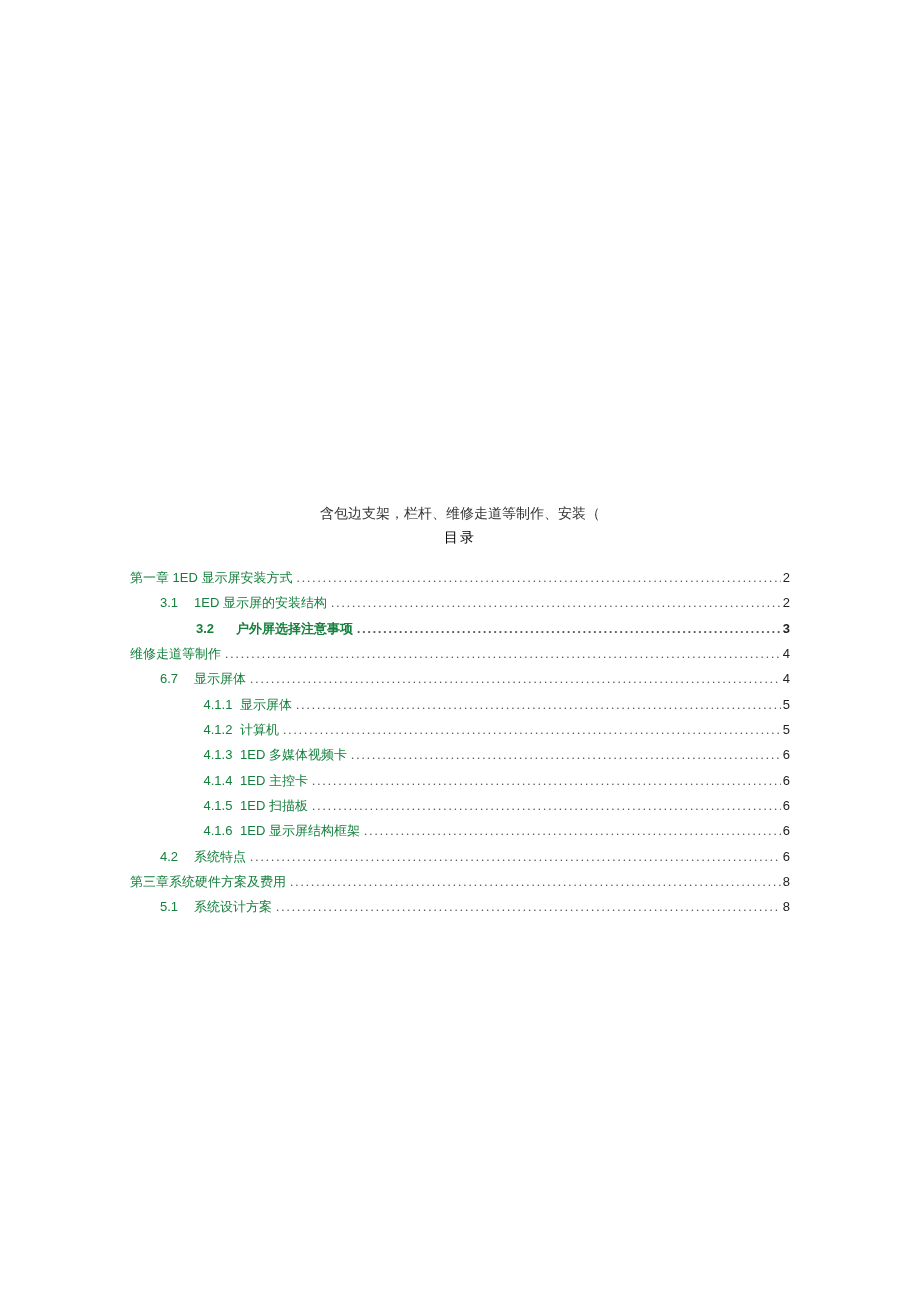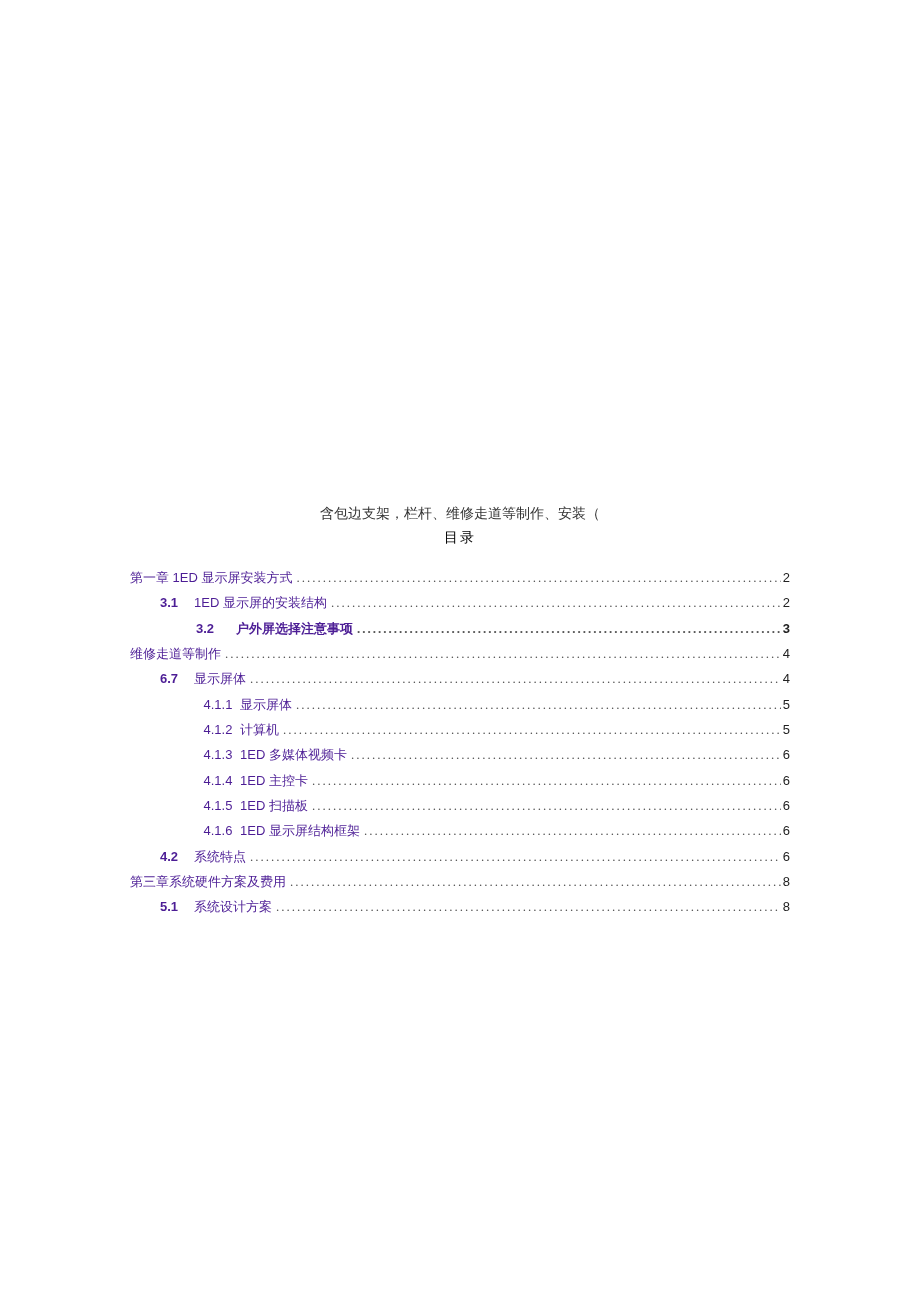--- a/index.html
+++ b/index.html
@@ -35,21 +35,21 @@
       display: flex;
       align-items: baseline;
       font-size: 13px;
       line-height: 1.95;
       white-space: nowrap;
       overflow: hidden;
     }
     .toc-label {
       font-family: "SimSun", "宋体", Arial, sans-serif;
       flex: 0 0 auto;
-      color: #4c1d95;
+      color: #15803d;
     }
     .toc-dots {
       flex: 1 1 auto;
       overflow: hidden;
       color: #555555;
       letter-spacing: 2px;
       padding: 0 4px;
     }
     .toc-dots::after {
       content: "................................................................................................................................................................................";
@@ -61,21 +61,21 @@
       padding-left: 2px;
     }
     .lvl-0 { padding-left: 0; }
     .lvl-1 { padding-left: 30px; }
     .lvl-2 { padding-left: 66px; font-weight: bold; }
     .lvl-3 { padding-left: 66px; text-align: center; }
     .num {
       font-family: Arial, sans-serif;
       display: inline-block;
     }
-    .num-l1 { min-width: 34px; font-weight: bold; }
+    .num-l1 { min-width: 34px; }
     .num-l2 { min-width: 40px; }
     .num-l3 { min-width: 44px; }
   </style>
 </head>
 <body>
 
 <div class="content">
   <div class="subtitle">含包边支架，栏杆、维修走道等制作、安装（</div>
   <div class="toc-title">目录</div>
   <div id="toc-container">

